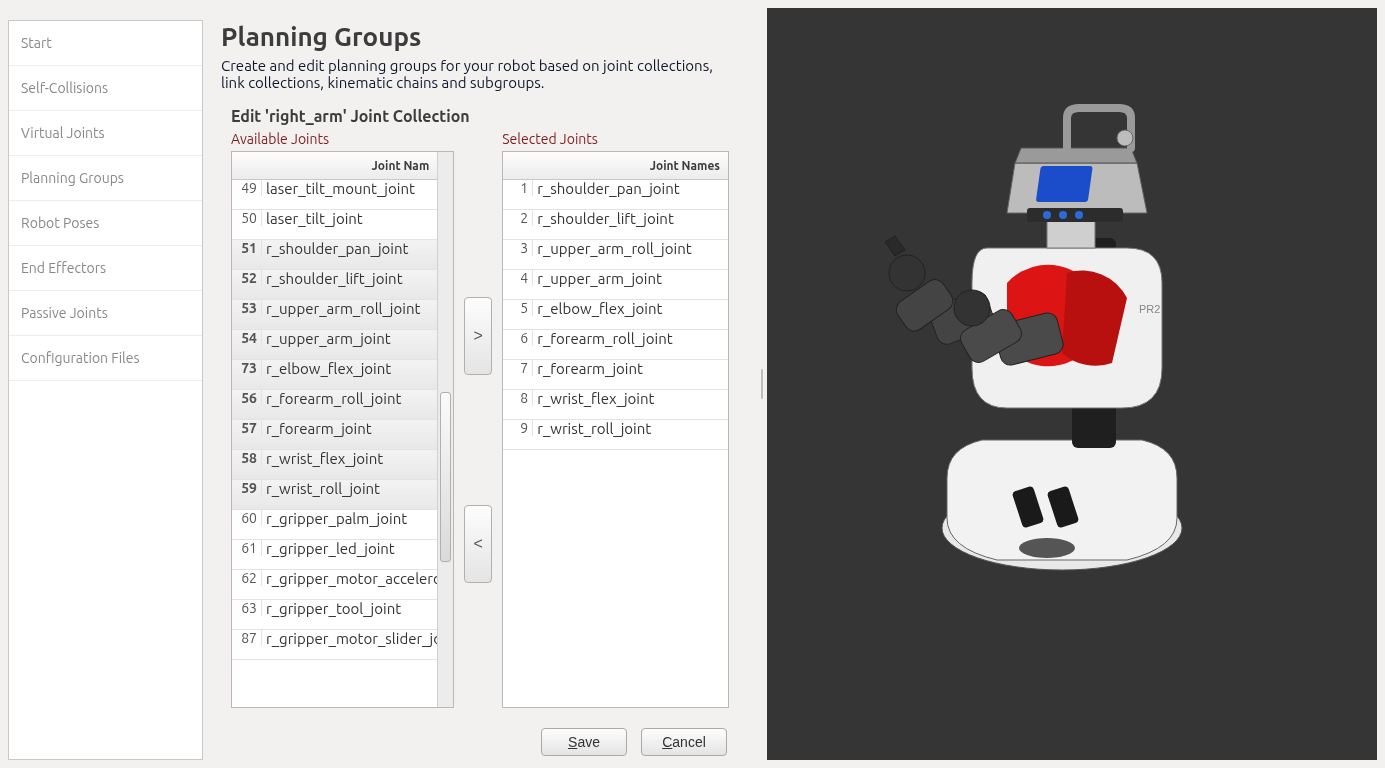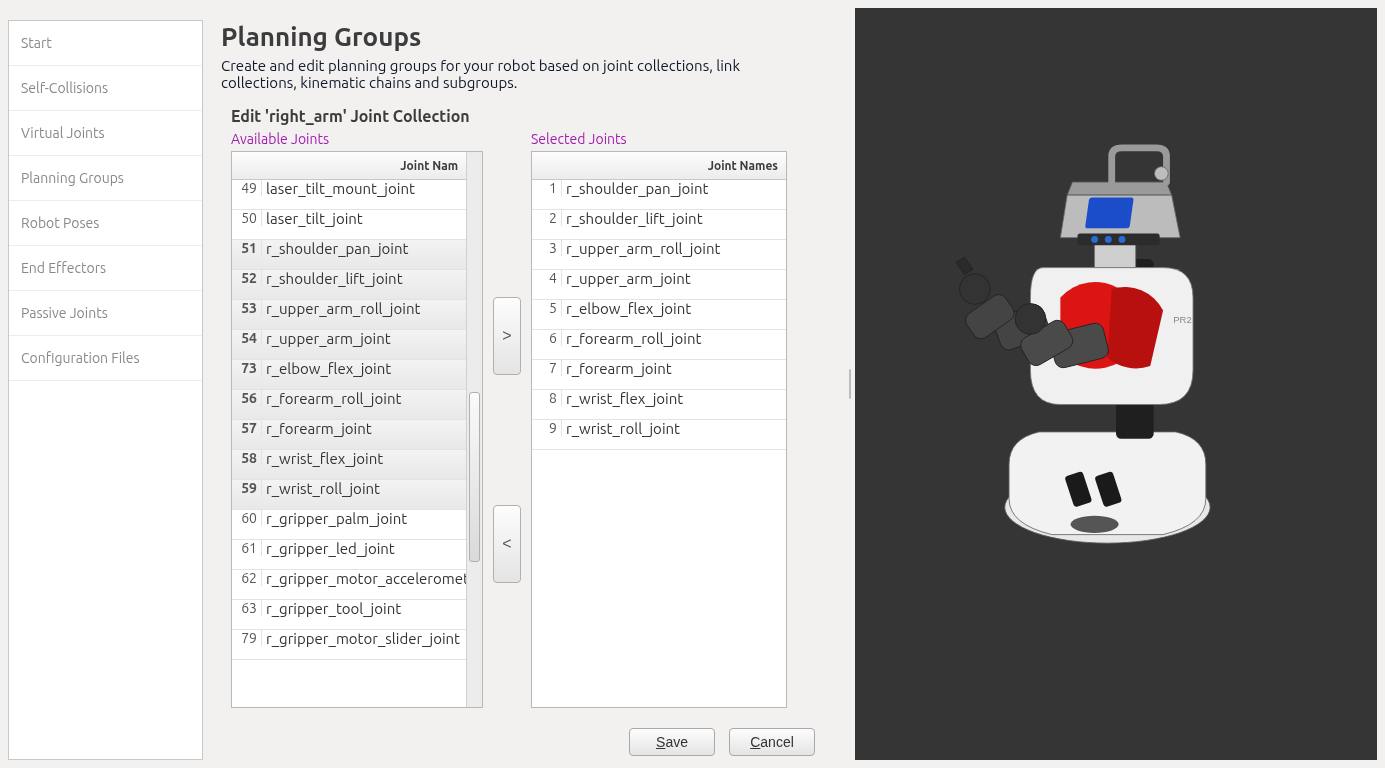--- a/index.html
+++ b/index.html
@@ -61,21 +61,21 @@
   min-height: 0;
   margin-left: 10px;
 }
 .list-col {
   display: flex;
   flex-direction: column;
   min-width: 0;
 }
 .list-col.avail { width: 252px; }
 .list-col.sel   { width: 256px; }
-.col-label { font-size: 14px; margin-bottom: 4px; color: #a21caf; }
+.col-label { font-size: 14px; margin-bottom: 4px; color: #7f1d1d; }
 .table-wrap {
   border: 1px solid #b8b8b8;
   background: #fff;
   flex: 1;
   display: flex;
   min-height: 0;
 }
 .table-scroll {
   flex: 1;
   overflow: hidden;
@@ -163,21 +163,21 @@
   border: 1px solid #a9a9a9;
   border-radius: 4px;
   font-size: 14px;
   color: #333;
   cursor: pointer;
   padding: 0 14px;
 }
 .btn .ul { text-decoration: underline; }
 
 .viewer {
-  width: 522px;
+  width: 610px;
   height: 752px;
   margin: 8px 8px 8px 0;
   background: #353535;
   position: relative;
   flex-shrink: 0;
   overflow: hidden;
 }
 .viewer svg { width: 100%; height: 100%; display:block; }
 .splitter {
   width: 6px;
@@ -271,21 +271,21 @@
               </div>
               <div class="tr">
                 <div class="td-num">62</div>
                 <div class="td-name">r_gripper_motor_accelerometer</div>
               </div>
               <div class="tr">
                 <div class="td-num">63</div>
                 <div class="td-name">r_gripper_tool_joint</div>
               </div>
               <div class="tr">
-                <div class="td-num">79</div>
+                <div class="td-num">87</div>
                 <div class="td-name">r_gripper_motor_slider_joint</div>
               </div>
             </div>
         </div>
         <div class="scrollbar">
           <div class="thumb" style="top:240px;height:170px;"></div>
         </div>
       </div>
     </div>
 

